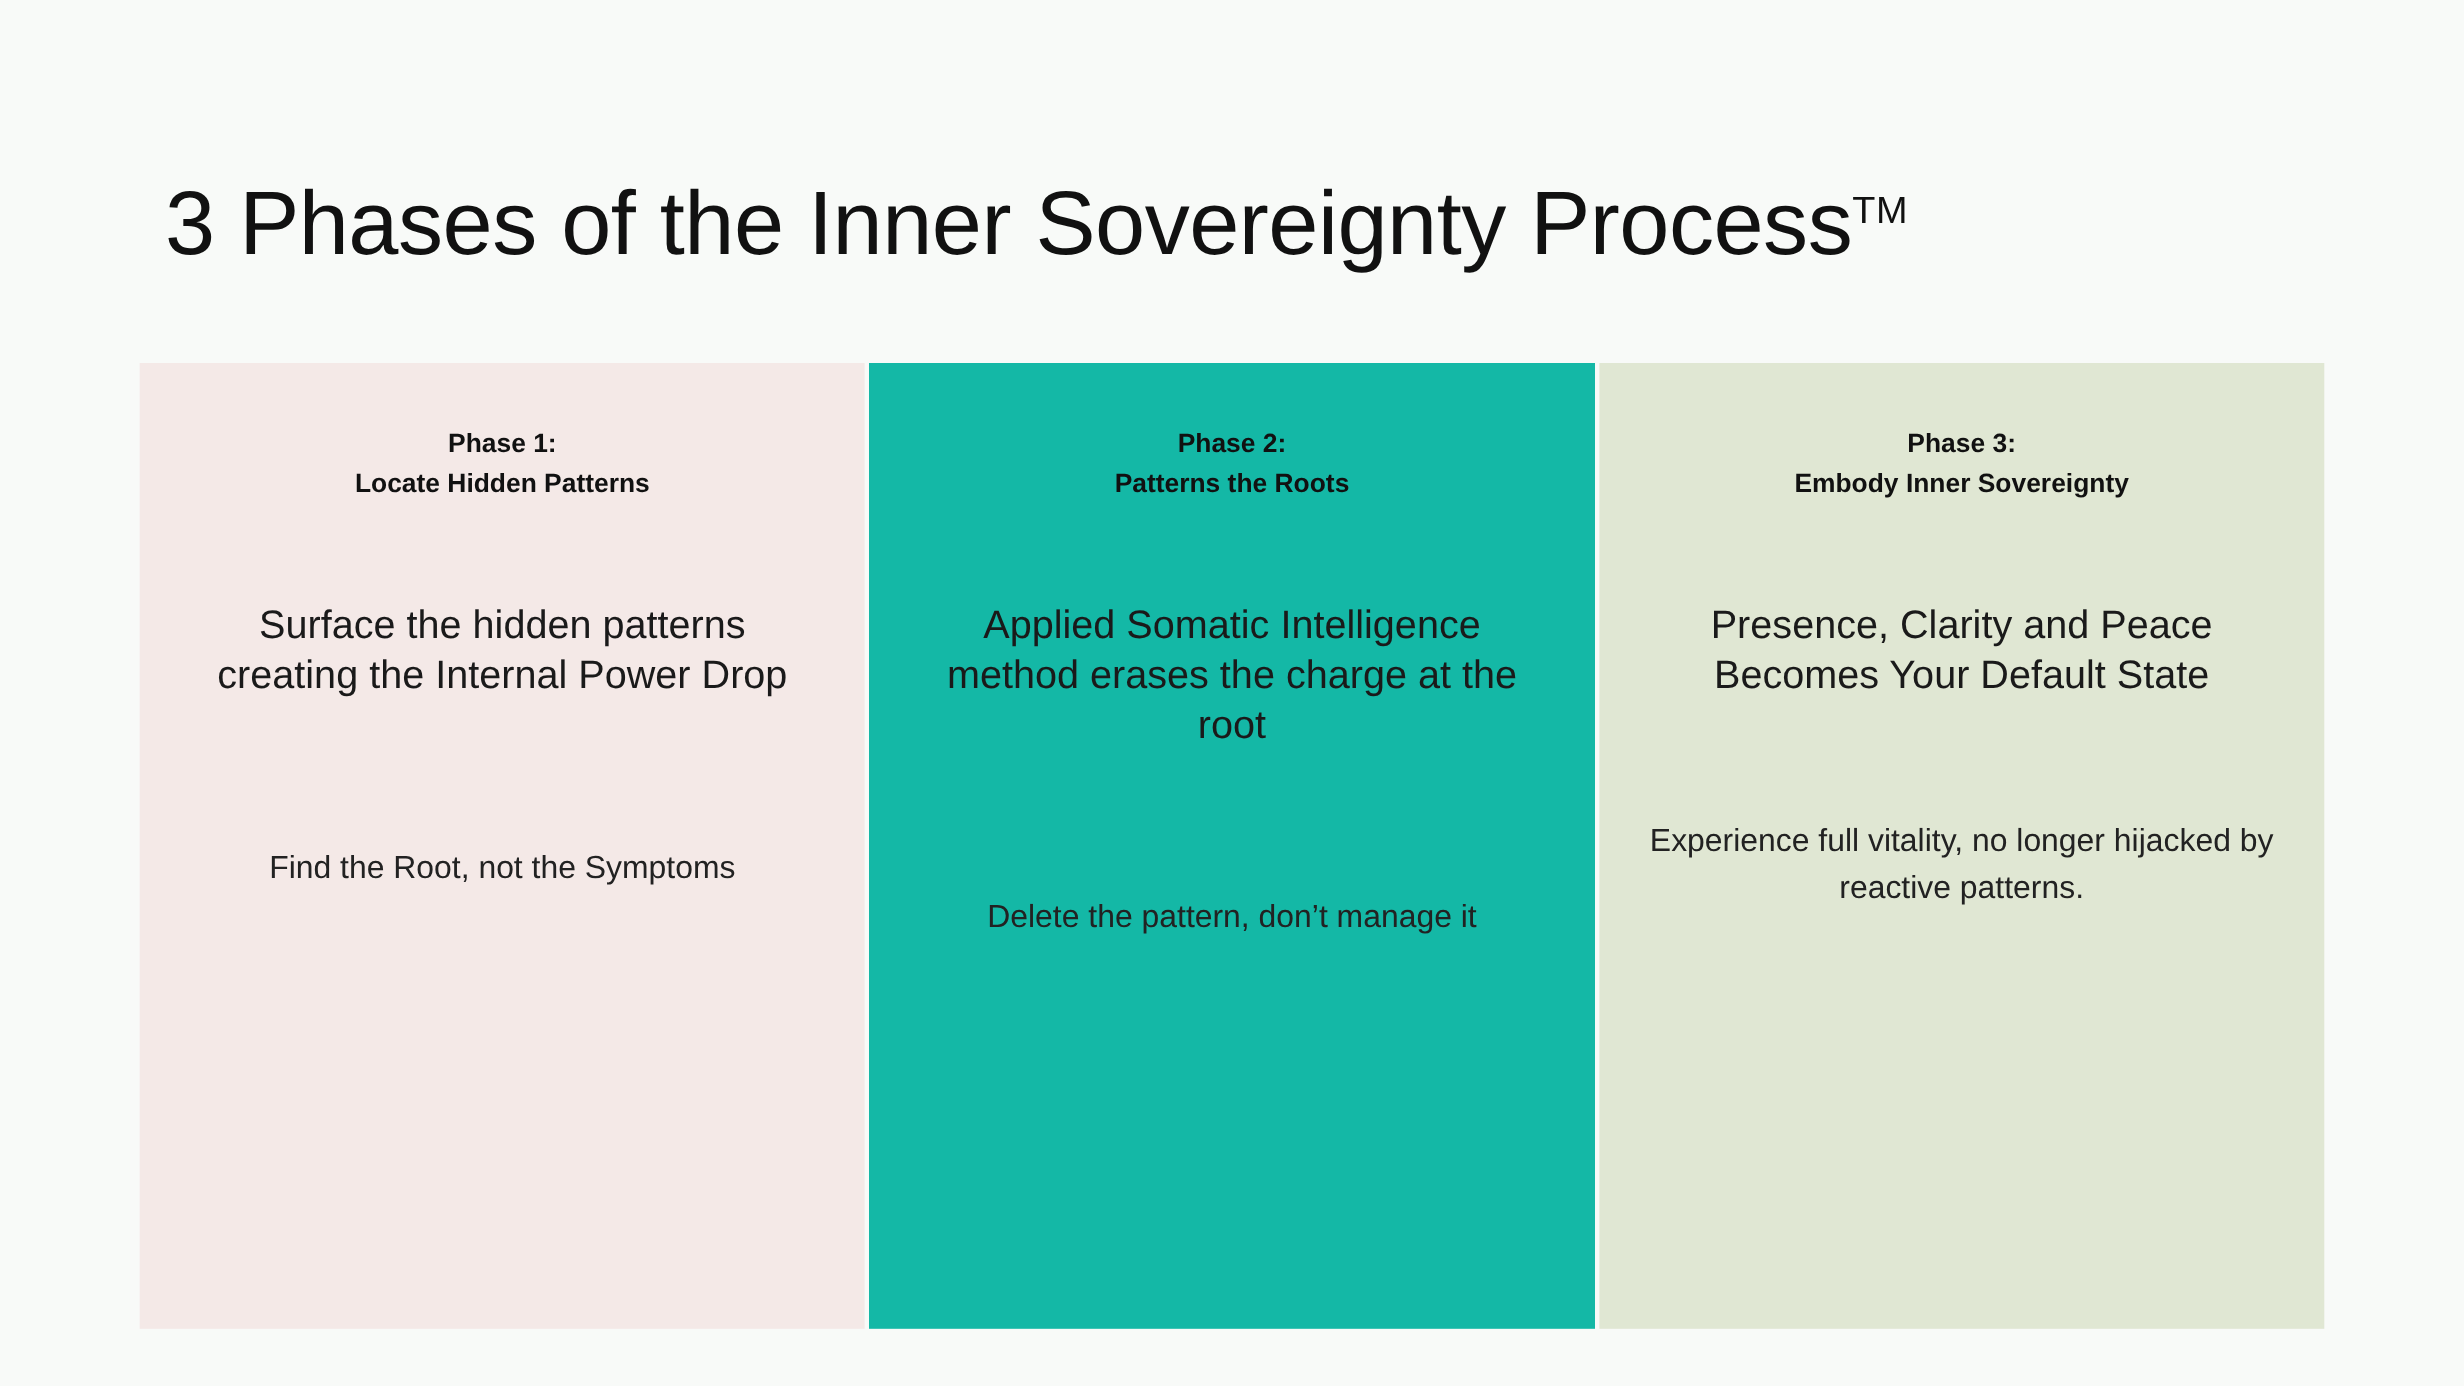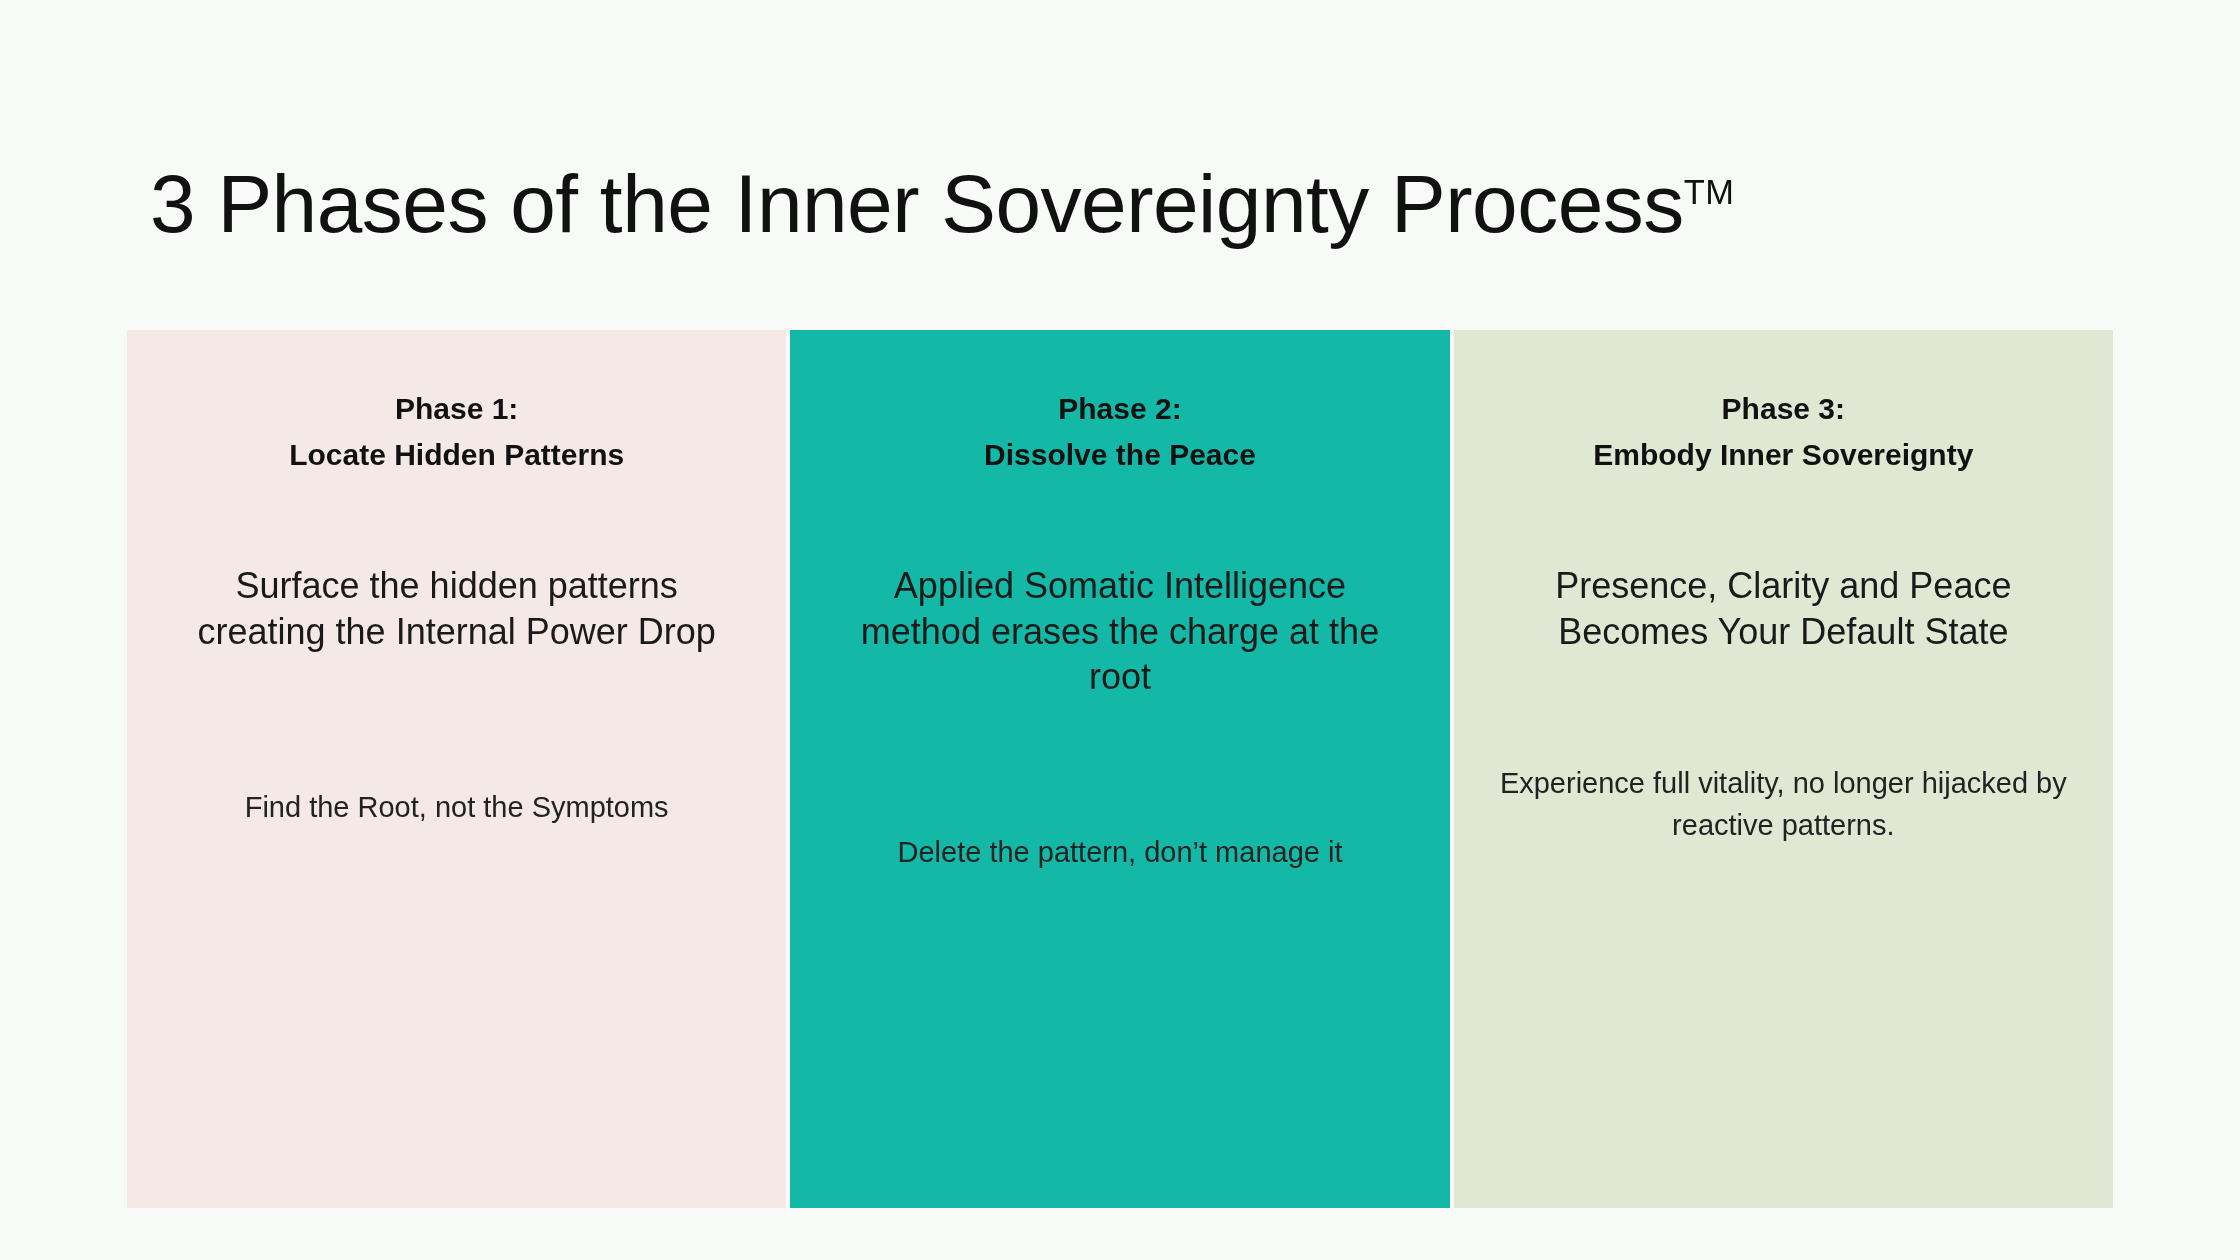--- a/index.html
+++ b/index.html
@@ -56,21 +56,21 @@
     flex: 1 1 0;
     height: 100%;
     box-sizing: border-box;
     padding: 56px 36px 0 36px;
     display: flex;
     flex-direction: column;
     align-items: center;
   }
 
   .card-phase {
-    font-size: 30px;
+    font-size: 24px;
     font-weight: bold;
     line-height: 1.52;
     color: #111111;
     text-align: center;
     margin: 0;
   }
 
   .card-body {
     font-size: 36px;
     font-weight: 400;
@@ -113,21 +113,21 @@
         <div>Phase 1:</div>
         <div>Locate Hidden Patterns</div>
       </div>
       <p class="card-body">Surface the hidden patterns creating the Internal Power Drop</p>
       <p class="card-caption">Find the Root, not the Symptoms</p>
     </div>
 
     <div class="card card-2" style="background: #14b8a6;">
       <div class="card-phase">
         <div>Phase 2:</div>
-        <div>Dissolve the Peace</div>
+        <div>Patterns the Roots</div>
       </div>
       <p class="card-body">Applied Somatic Intelligence method erases the charge at the root</p>
       <p class="card-caption">Delete the pattern, don’t manage it</p>
     </div>
 
     <div class="card card-3" style="background: rgb(224, 231, 211);">
       <div class="card-phase">
         <div>Phase 3:</div>
         <div>Embody Inner Sovereignty</div>
       </div>

